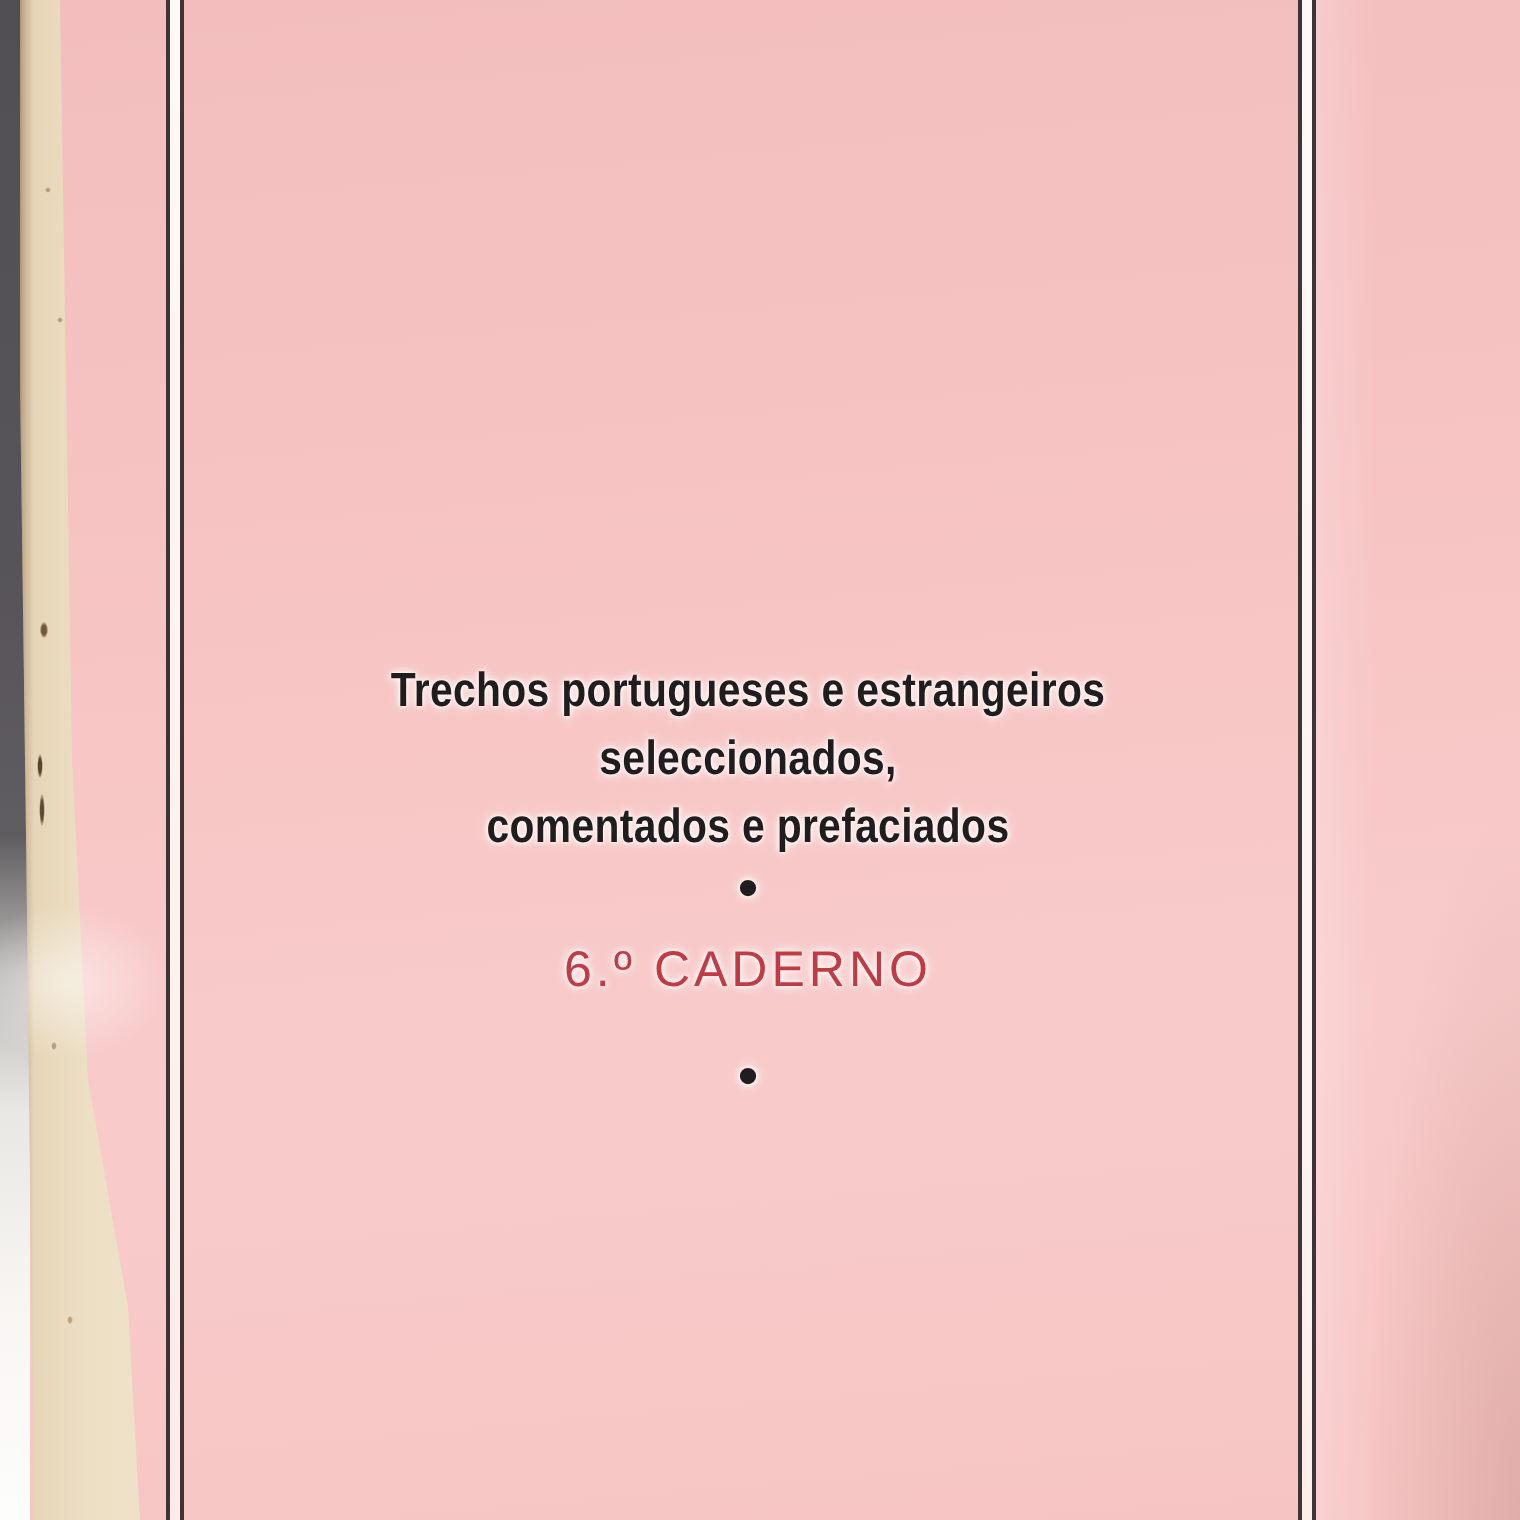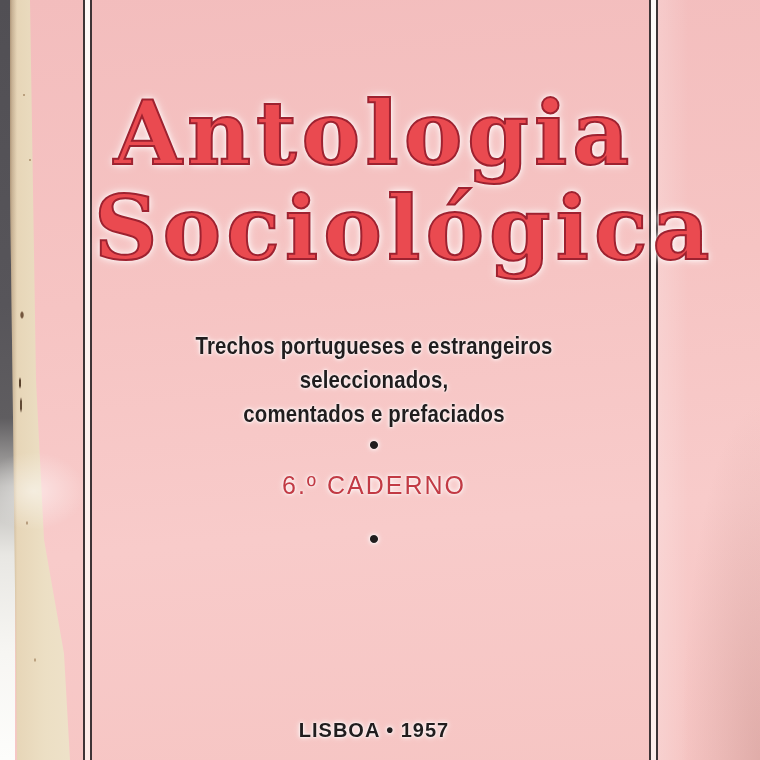--- a/index.html
+++ b/index.html
@@ -81,33 +81,28 @@
   <div class="right-shade"></div>
   <div class="spine"></div>
   <div class="page-edge"></div>
   <div class="glare"></div>
 
   <div class="rule left"></div>
   <div class="rule right"></div>
 
   <div class="content">
 
-    <div class="title">
-      <div>Antologia</div>
-      <div>Sociológica</div>
-    </div>
 
     <div class="subtitle halo">
       <div>Trechos portugueses e estrangeiros seleccionados,</div>
       <div>comentados e prefaciados</div>
     </div>
 
     <div class="dot dot1 halo">•</div>
 
     <div class="caderno halo">6.º CADERNO</div>
 
     <div class="dot dot2 halo">•</div>
 
 
-    <div class="imprint halo">LISBOA • 1957</div>
 
   </div>
 </div>
 
 </body></html>

